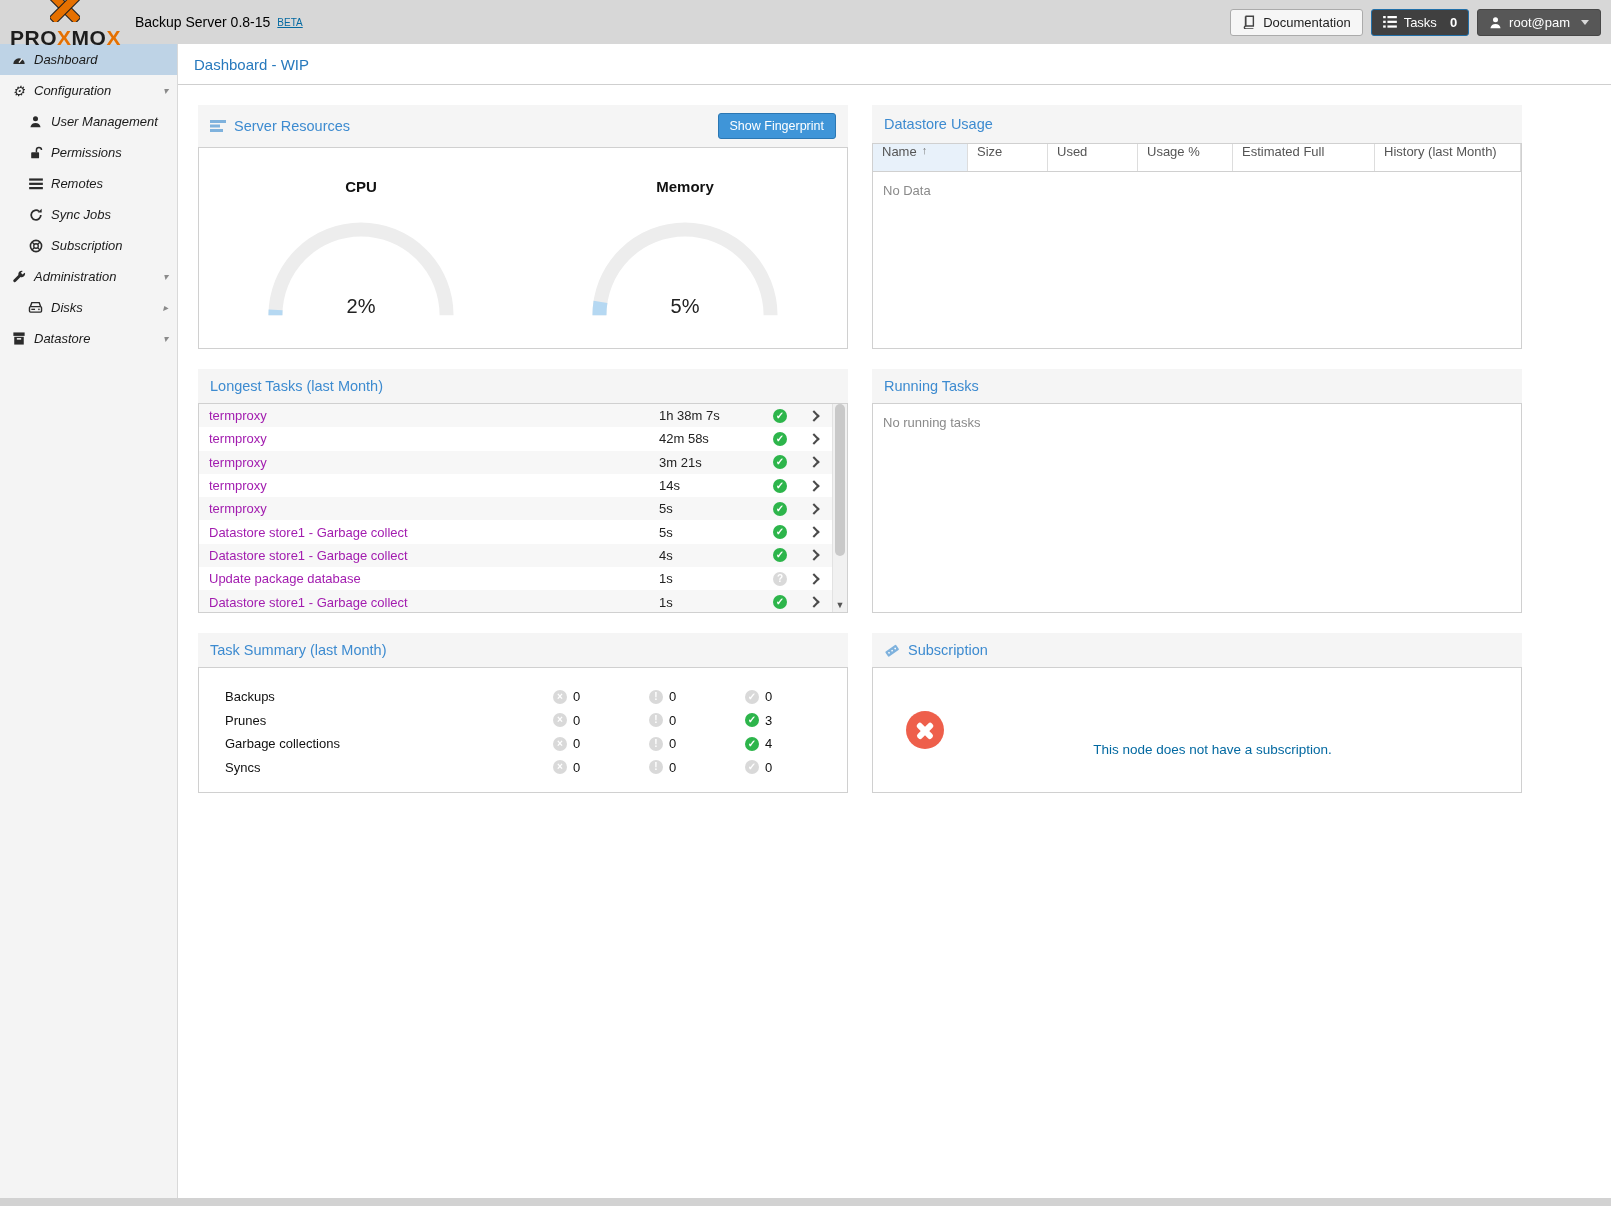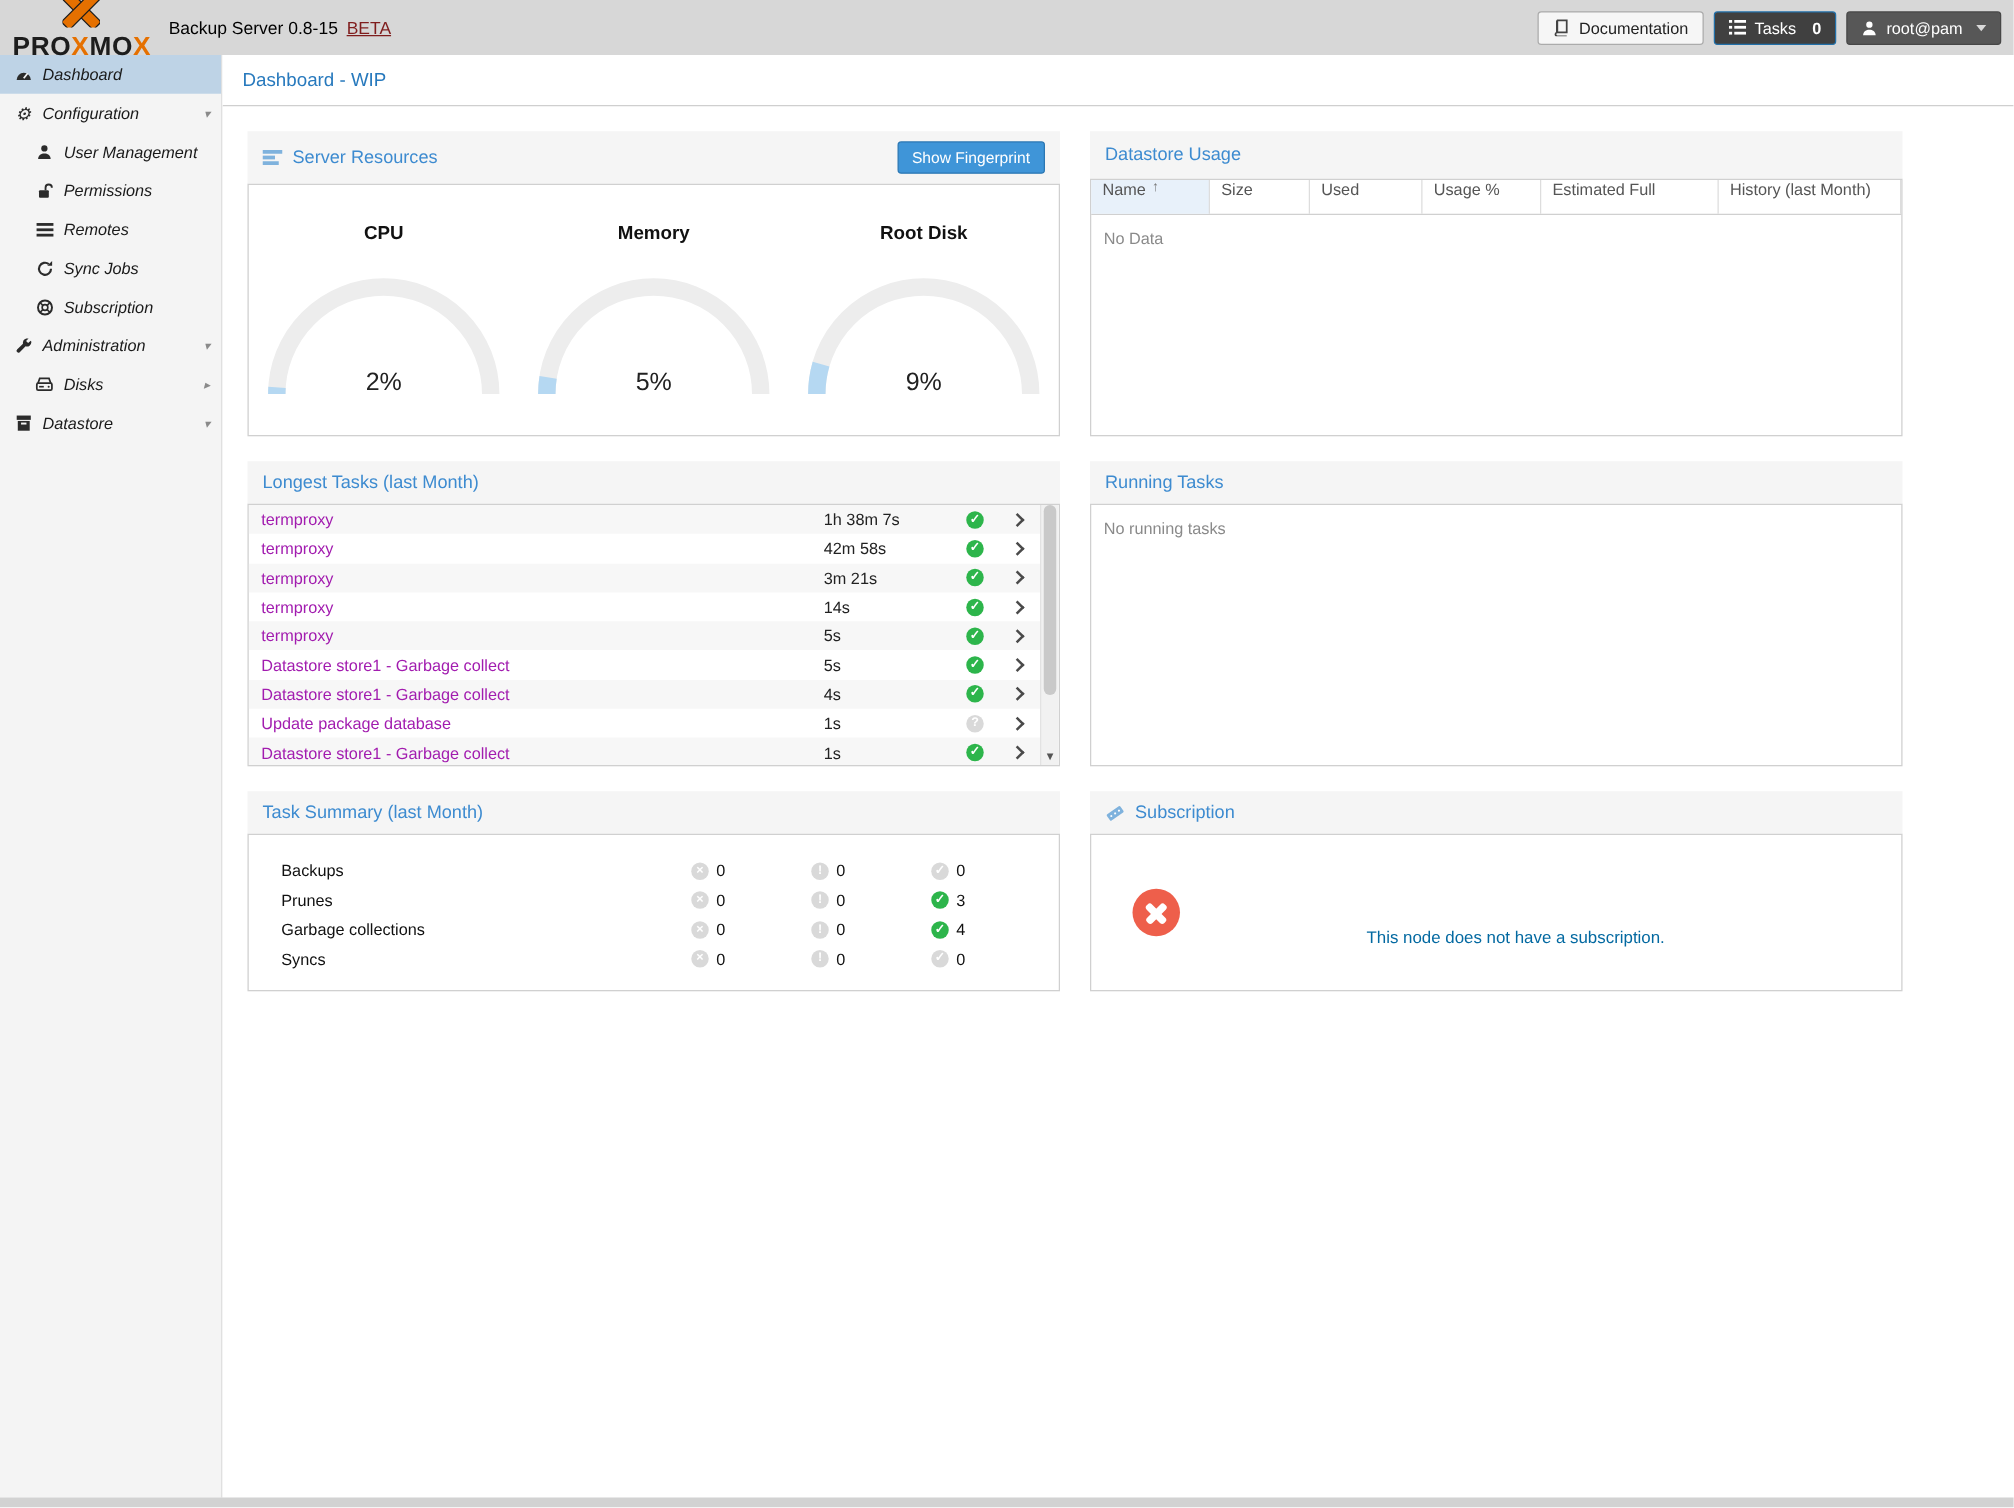--- a/index.html
+++ b/index.html
@@ -6,21 +6,21 @@
   html,body { width: 1611px; height: 1206px; overflow: hidden; }
   body { font-family: "Liberation Sans", sans-serif; font-size: 13px; color: #222; background: #fff; position: relative; }
 
   
   .topbar { position: absolute; top:0; left:0; right:0; height:44px; background:#d7d7d7; display:flex; align-items:center; padding:0 10px; z-index:5; }
   .logo { display:flex; align-items:center; gap:4px; margin-right:10px;flex-direction:column; }
   .logo-x { width:30px; height:28px; }
   .brand { font-weight:bold; font-size:21px; letter-spacing:.5px; color:#1d1d1d; }
   .brand .ox { color:#e57000; }
   .product { font-size:14px; color:#000; margin-left:4px; }
-  .beta-link { font-size:14px; color:#7f1d1d; text-decoration:underline; margin-left:7px; cursor:pointer; }
+  .beta-link { font-size:10px; color:#0369a1; text-decoration:underline; margin-left:7px; cursor:pointer; }
   .tb-spacer { flex:1; }
   .tb-btn { display:inline-flex; align-items:center; gap:7px; height:27px; padding:0 11px; border-radius:3px; font-size:13px; margin-left:8px; cursor:pointer; border:1px solid transparent; }
   .tb-btn.light { background:#f6f6f6; border-color:#ababab; color:#222; }
   .tb-btn.blue { background:#404040; border-color:#2270a9; color:#fff; }
   .tb-btn.dark { background:#575757; border-color:#474747; color:#fff; }
   .tb-badge { font-weight:bold; margin-left:6px; }
   .caret-down-w { width:0; height:0; border-left:4px solid transparent; border-right:4px solid transparent; border-top:5px solid #d9d9d9; margin-left:4px; }
 
   
   .sidebar { position:absolute; top:44px; left:0; width:178px; bottom:8px; background:#f4f4f4; border-right:1px solid #d9d9d9; overflow:hidden; }
@@ -290,30 +290,20 @@
               <div class="gauge">
        <div class="g-title">Memory</div>
        <div class="g-arc">
          <svg viewBox="0 0 200 104">
            <path class="g-track" d="M8 100 A92 92 0 0 1 192 100" pathLength="100"></path>
            <path class="g-fill" d="M8 100 A92 92 0 0 1 192 100" pathLength="100" stroke-dasharray="5 200"></path>
          </svg>
          <div class="g-val">5%</div>
        </div>
      </div>
-              <div class="gauge">
-       <div class="g-title">Root Disk</div>
-       <div class="g-arc">
-         <svg viewBox="0 0 200 104">
-           <path class="g-track" d="M8 100 A92 92 0 0 1 192 100" pathLength="100"></path>
-           <path class="g-fill" d="M8 100 A92 92 0 0 1 192 100" pathLength="100" stroke-dasharray="9 200"></path>
-         </svg>
-         <div class="g-val">9%</div>
-       </div>
-     </div>
             </div>
         </div>
       </div>
 
       <div class="panel">
         <div class="panel-hd" style="height:38px">
           <span class="panel-title">Datastore Usage</span>
         </div>
         <div class="panel-bd" style="height:206px">
           <div class="tbl-hd" id="ds-cols">

